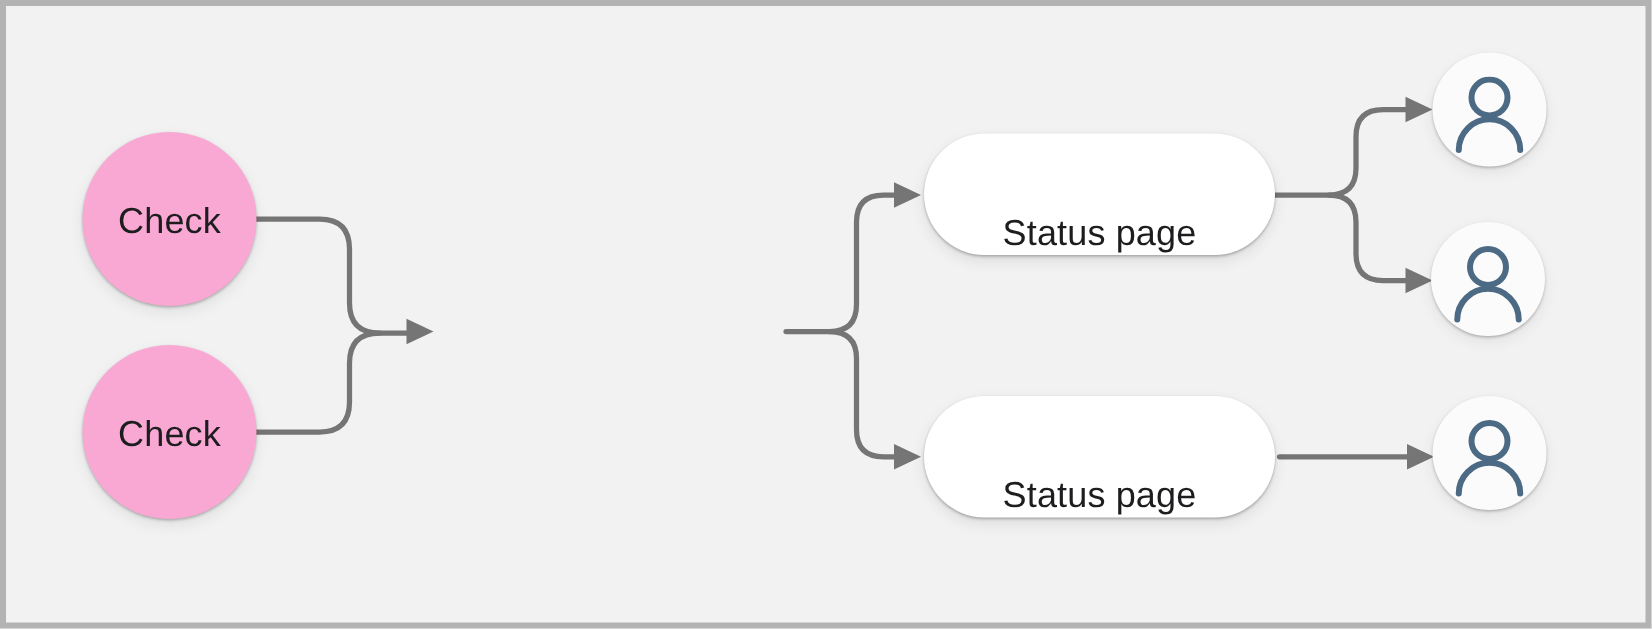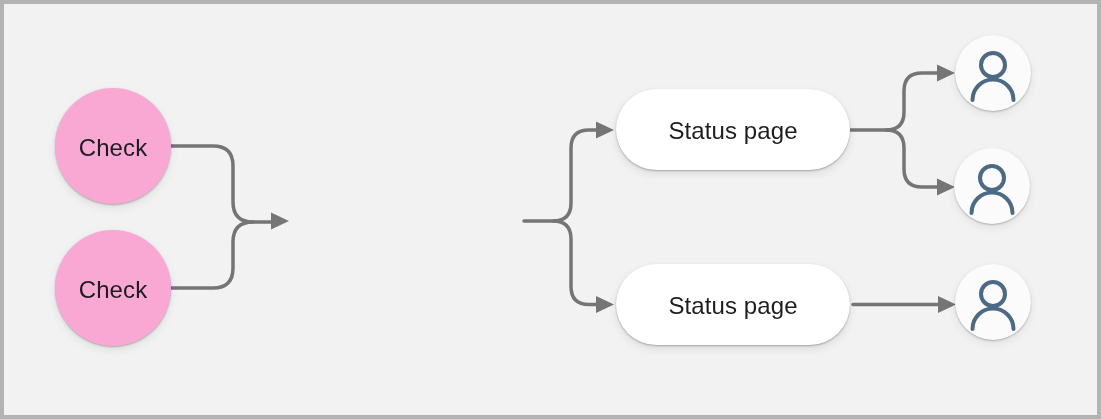--- a/index.html
+++ b/index.html
@@ -40,20 +40,21 @@
   }
   .circle {
     border-radius: 50%;
     background: #f9a8d4;
     box-shadow: 0 1px 2px rgba(0,0,0,0.26), 0 4px 10px rgba(0,0,0,0.08);
   }
   .pill {
     border-radius: 41px;
     background: #ffffff;
     box-shadow: 0 1px 2px rgba(0,0,0,0.28), 0 4px 10px rgba(0,0,0,0.09);
+    align-items: flex-end;
   }
   .pill.bold { font-weight: bold; }
   .user-circle {
     border-radius: 50%;
     background: #fbfbfb;
     box-shadow: 0 1px 2px rgba(0,0,0,0.24), 0 4px 10px rgba(0,0,0,0.07);
   }
   .user-circle svg { transform: translateY(2px); }
 
   

